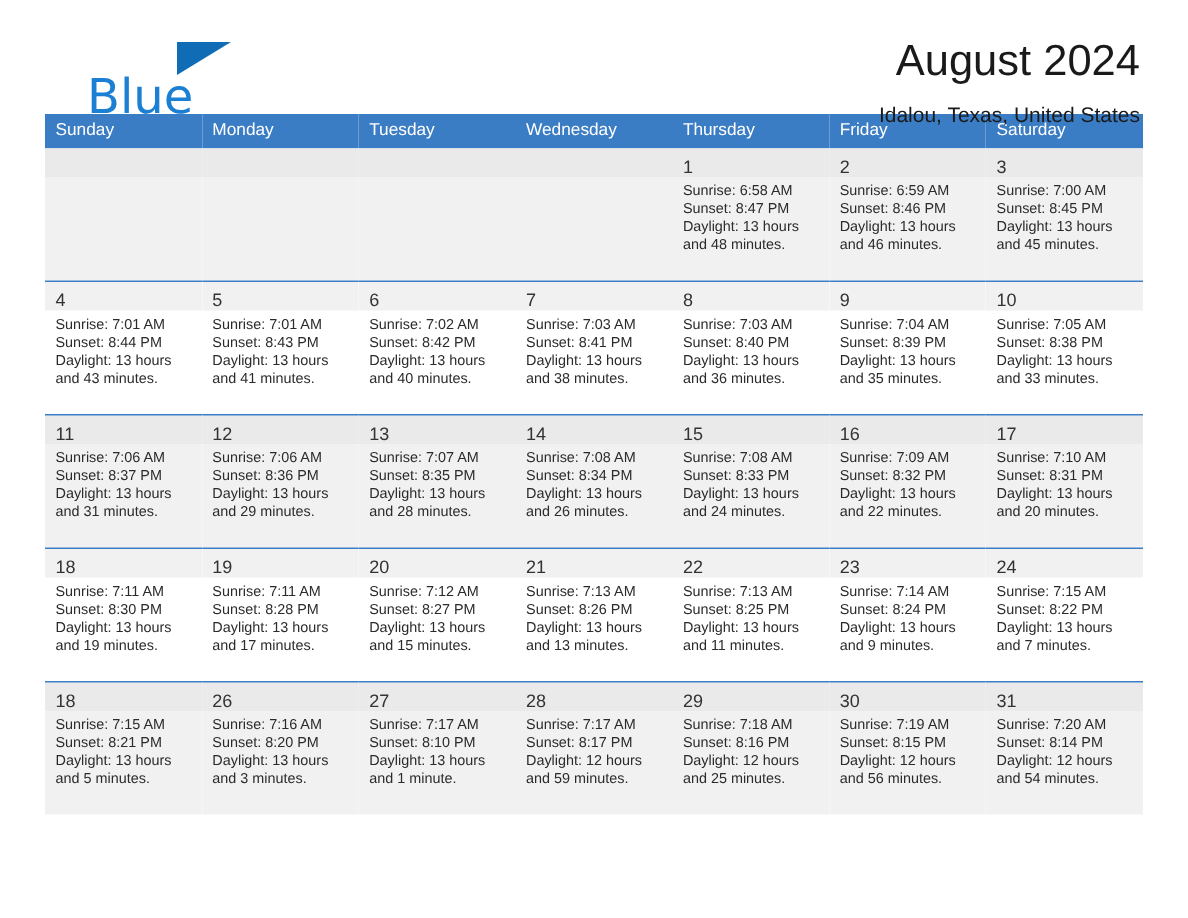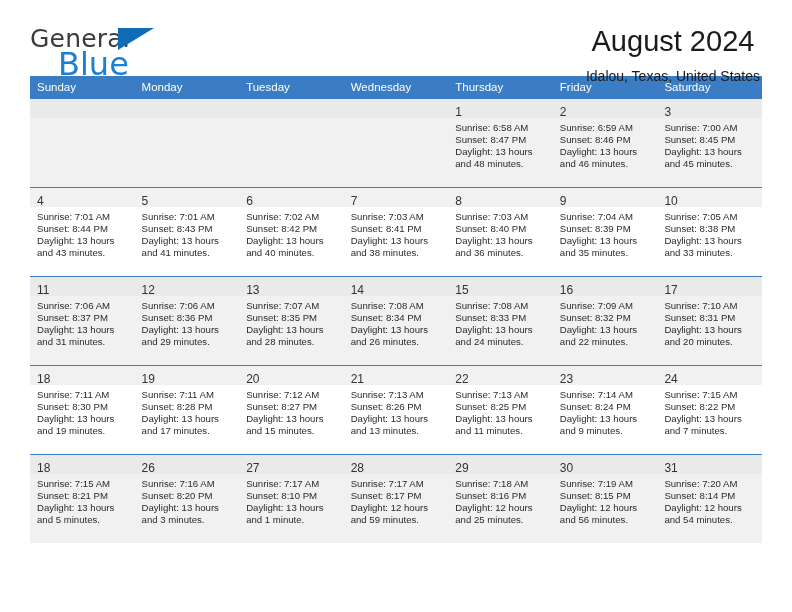--- a/index.html
+++ b/index.html
@@ -62,21 +62,21 @@
   .logo-blue {
     position: absolute;
     left: 28px;
     top: 22px;
     font-size: 32px;
     color: #1b7fd4;
     font-family: "DejaVu Sans", sans-serif;
   }
 
   .titles {
-    text-align: center;
+    text-align: right;
     padding-right: 2px;
   }
   .cal-title {
     font-size: 29px;
     font-weight: normal;
     color: #1a1a1a;
     line-height: 1.05;
     white-space: nowrap;
   }
   .cal-subtitle {
@@ -150,21 +150,20 @@
   .cell.empty .daynum-bar { height: 19px; }
 </style>
 </head>
 <body>
 
 <div class="page">
 
   <div class="header">
 
     <div class="logo">
-      <span class="logo-general">General</span>
       <span class="logo-triangle"></span>
       <span class="logo-blue">Blue</span>
     </div>
 
     <div class="titles">
       <div class="cal-title">August 2024</div>
       <div class="cal-subtitle">Idalou, Texas, United States</div>
     </div>
 
   </div>

